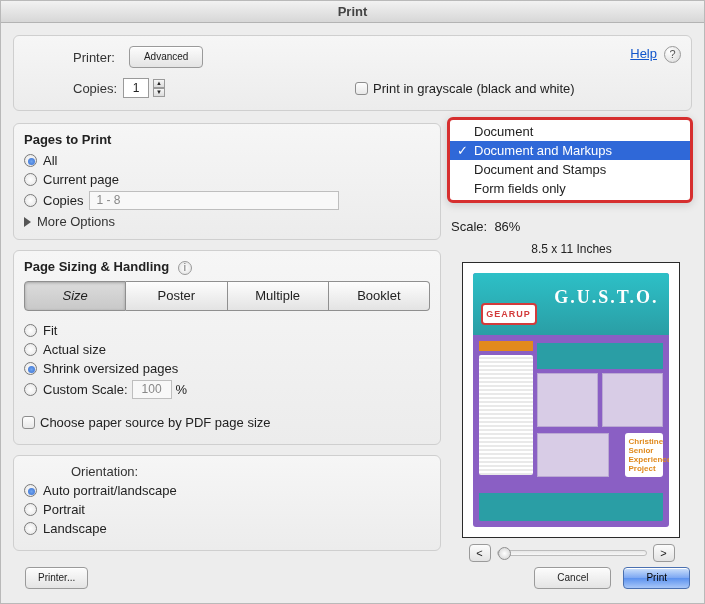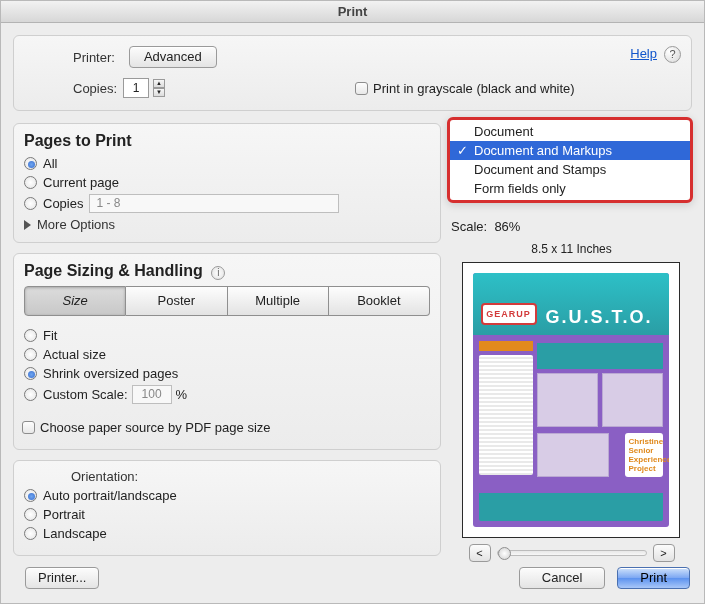--- a/index.html
+++ b/index.html
@@ -59,21 +59,21 @@
     background: linear-gradient(#bfd4ef,#8eb1e3);
     border-left: 1px solid #8aa;
     border-radius: 0 3px 3px 0;
   }
   .pbtn {
     display: inline-block;
     background: linear-gradient(#fcfcfc,#e4e4e4);
     border: 1px solid #9a9a9a;
     border-radius: 4px;
     padding: 2px 14px;
-    font-size: 13px;
+    font-size: 10px;
     line-height: 16px;
     box-shadow: inset 0 1px 0 #fff;
   }
   .pbtn.default {
     background: linear-gradient(#cfe2fb,#7fa9f3 48%,#5e93ef 52%,#a8c7f8);
     border-color: #4a70b0;
     color: #000;
   }
   .help-link { position: absolute; right: 34px; top: 10px; color: #1155cc; text-decoration: underline; font-size: 13px; }
   .help-icon {
@@ -100,21 +100,21 @@
     gap: 10px;
   }
   .left-col { flex: 0 0 428px; display:flex; flex-direction:column; gap:10px;}
   .right-col { flex: 1; position: relative; }
   .group {
     background: linear-gradient(#f6f6f6,#ececec);
     border: 1px solid #cfcfcf;
     border-radius: 6px;
     padding: 8px 10px 10px 10px;
   }
-  .group h3 { margin:0 0 6px 0; font-size: 16px; font-weight: bold; }
+  .group h3 { margin:0 0 6px 0; font-size: 13px; font-weight: bold; }
   .radio-row { display:flex; align-items:center; margin: 4px 0; font-size:13px; }
   .radio { width:13px;height:13px;border:1px solid #7a7a7a;border-radius:50%;background:radial-gradient(#fff,#e3e3e3);display:inline-block;margin-right:6px;position:relative;}
   .radio.on::after{content:"";position:absolute;left:3px;top:3px;width:7px;height:7px;border-radius:50%;background:radial-gradient(#6fa5f0,#3a6fcf);}
   .pages-input { margin-left:6px;width:250px;height:19px;border:1px solid #bebebe;background:#f8f8f8;padding:0 6px;font-size:12px;color:#888;line-height:17px;}
   .disclosure { display:flex;align-items:center;margin-top:4px;color:#333;}
   .tri { width:0;height:0;border-top:5px solid transparent;border-bottom:5px solid transparent;border-left:7px solid #555;margin-right:6px;}
   .info-icon{width:14px;height:14px;border:1px solid #9a9a9a;border-radius:50%;display:inline-block;text-align:center;line-height:12px;font-size:10px;color:#666;margin-left:5px;background:radial-gradient(#fff,#e0e0e0);}
   .seg-row { display:flex; margin-top:6px;}
   .seg { flex:1;height:30px;line-height:28px;text-align:center;border:1px solid #8f8f8f;background:linear-gradient(#fdfdfd,#e3e3e3);font-size:13px;}
   .seg + .seg { border-left:none;}
@@ -136,21 +136,21 @@
   }
   .dd-item { padding: 2px 8px 2px 24px; font-size:13px; position:relative;}
   .dd-item.sel { background:#2f68d8;color:#fff;}
   .dd-item .chkmark{position:absolute;left:7px;top:2px;}
   .scale-lbl{margin-top:96px;font-size:13px;}
   .paper-size{text-align:center;font-size:12px;margin-top:8px;}
   .preview-outer{margin:6px auto 0 auto;width:220px;}
   .preview-frame{border:1px solid #2b2b2b;background:#fff;padding:6px;width:218px;height:276px;position:relative;}
   .doc-card{position:absolute;left:10px;top:10px;right:10px;bottom:10px;background:#8a5fc4;border-radius:3px;overflow:hidden;}
   .doc-header{height:62px;background:linear-gradient(#2dc0c7,#2a9ea5);position:relative;}
-  .gusto{position:absolute;right:16px;top:14px;color:#fff;font-weight:bold;letter-spacing:2px;font-size:18px;font-family:Liberation Sans, sans-serif;margin-top:20px;}
+  .gusto{position:absolute;right:10px;top:14px;color:#fff;font-weight:bold;letter-spacing:2px;font-size:18px;font-family:Liberation Serif, serif;}
   .gearup{position:absolute;left:8px;top:30px;width:56px;height:22px;background:#fff;border:2px solid #d33b3b;border-radius:4px;text-align:center;line-height:18px;color:#d33b3b;font-size:9px;font-weight:bold;letter-spacing:1px;}
   .stripe{position:absolute;left:6px;top:68px;width:54px;height:10px;background:#e28a1d;}
   .txtcol{position:absolute;left:6px;top:82px;width:54px;height:120px;background:repeating-linear-gradient(#fff,#fff 2px,#e9e9e9 2px,#e9e9e9 4px);border-radius:2px;}
   .artband{position:absolute;left:64px;top:70px;right:6px;height:26px;background:#2a9ea5;}
   .artgrid{position:absolute;left:64px;top:100px;right:6px;height:54px;display:flex;gap:4px;}
   .artgrid div{flex:1;background:#d8cce6;border:1px solid #bba9d3;}
   .lowpics{position:absolute;left:64px;top:160px;width:72px;height:44px;background:#d8cce6;border:1px solid #bba9d3;}
   .lowbadge{position:absolute;left:152px;top:160px;right:6px;height:44px;background:#fff;border-radius:3px;padding:4px;}
   .lowbadge .t{font-size:8px;color:#e08a1e;font-weight:bold;line-height:9px;}
   .footer-bar{position:absolute;left:6px;right:6px;bottom:6px;height:28px;background:#2a9ea5;border-radius:0 0 2px 2px;}

